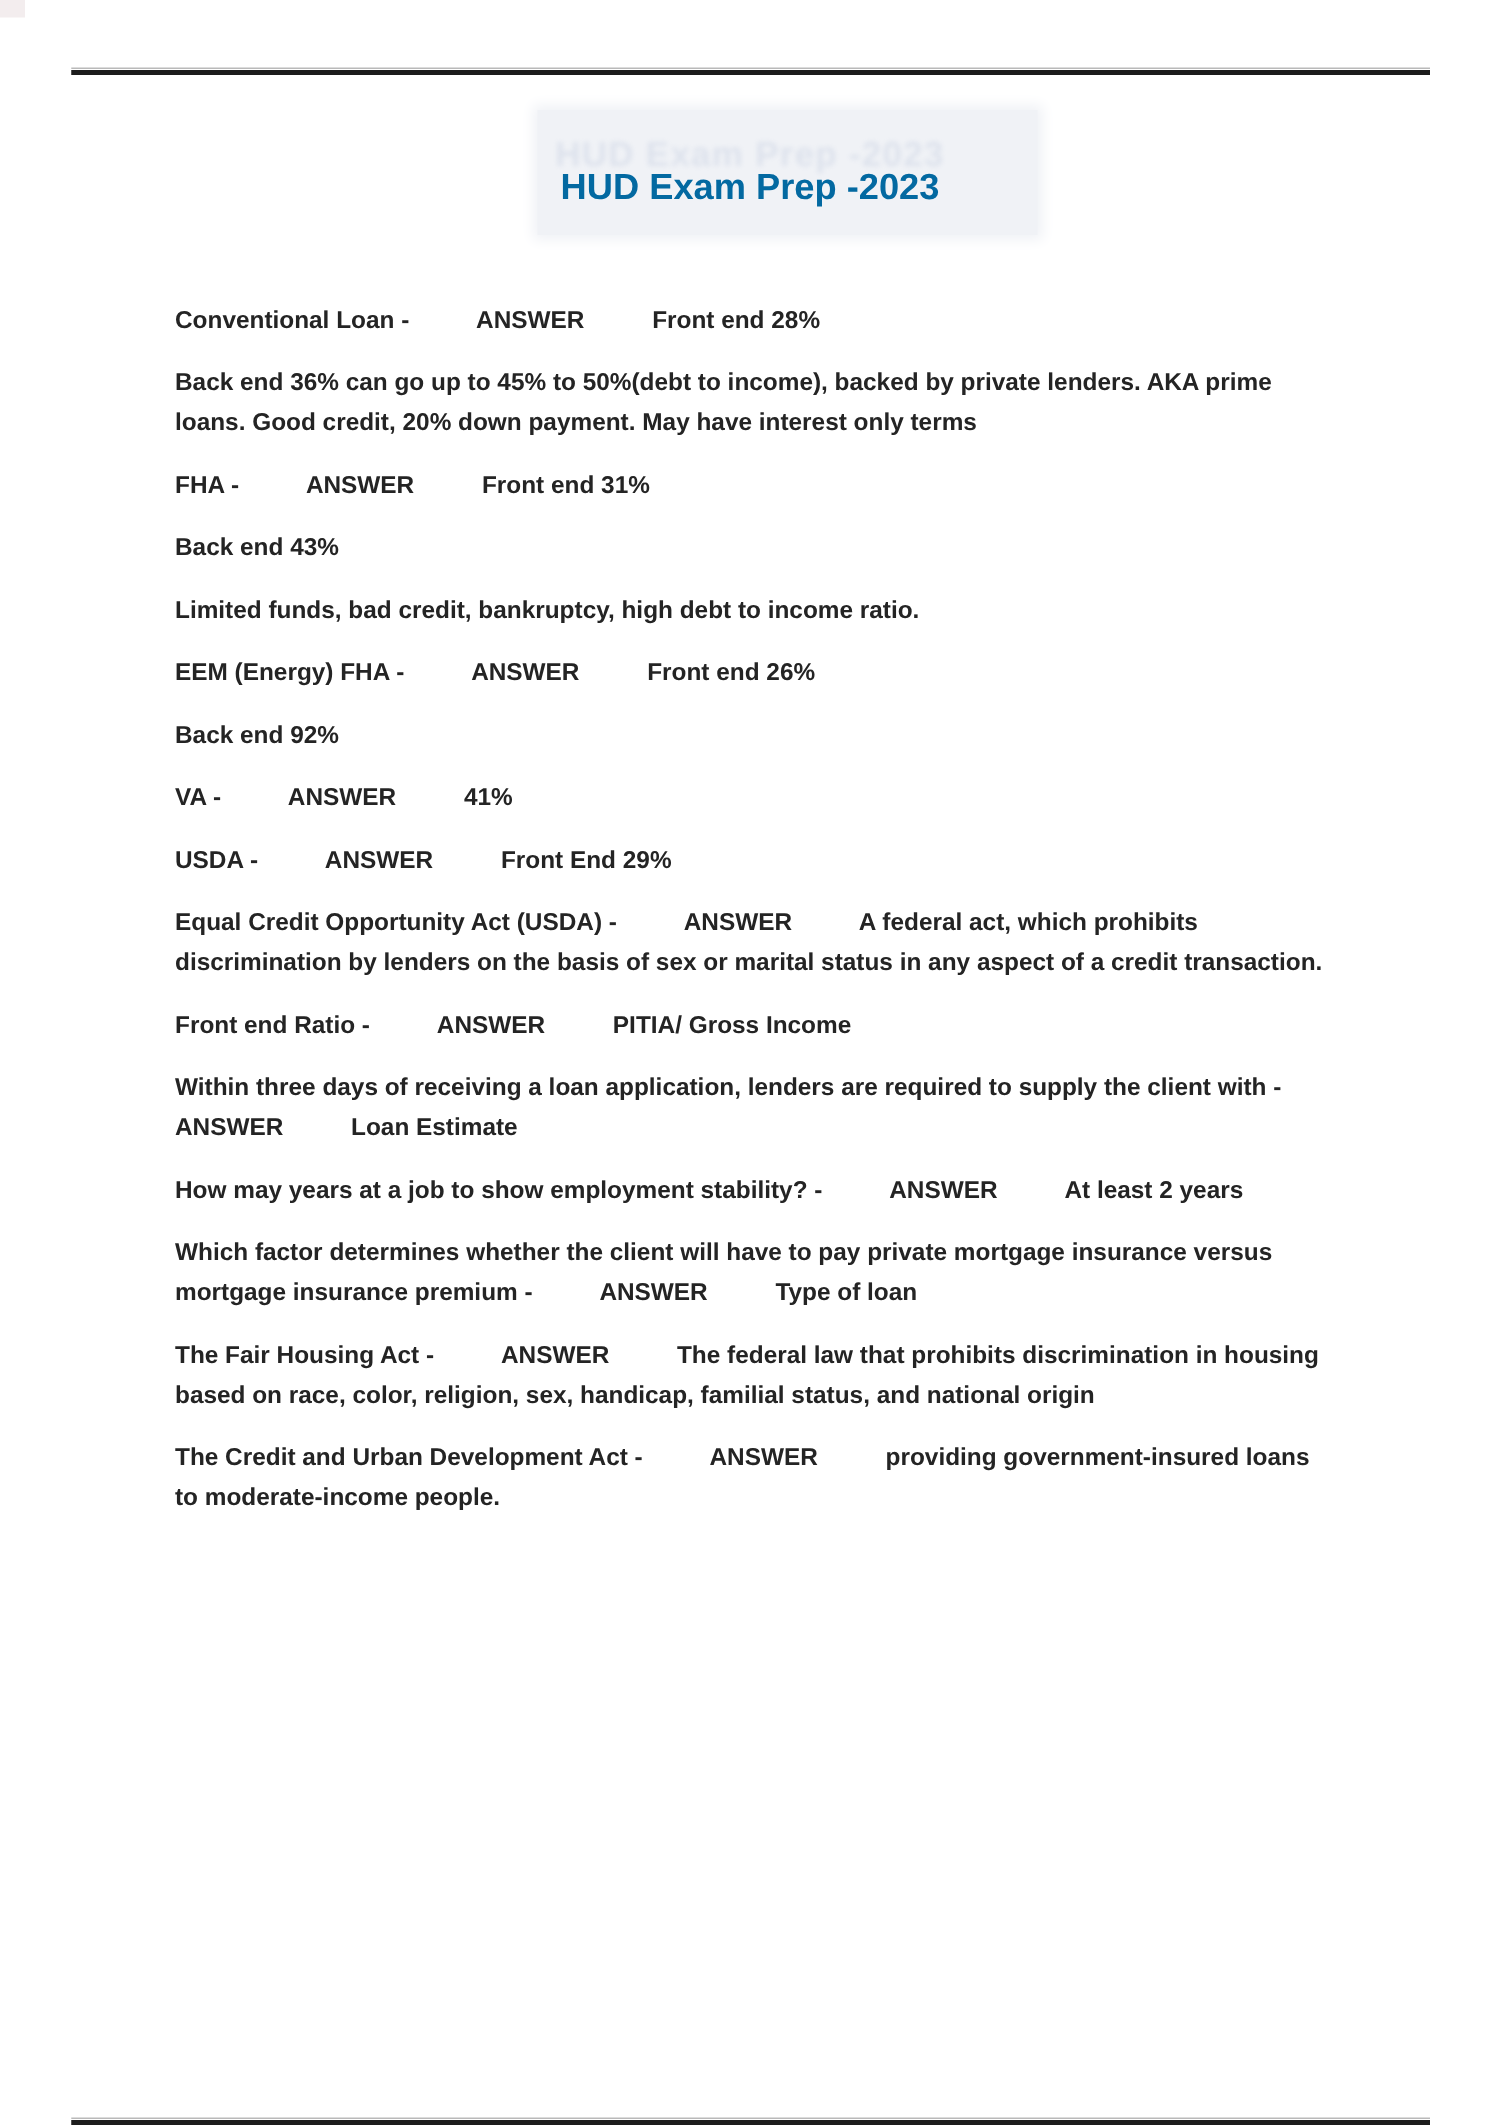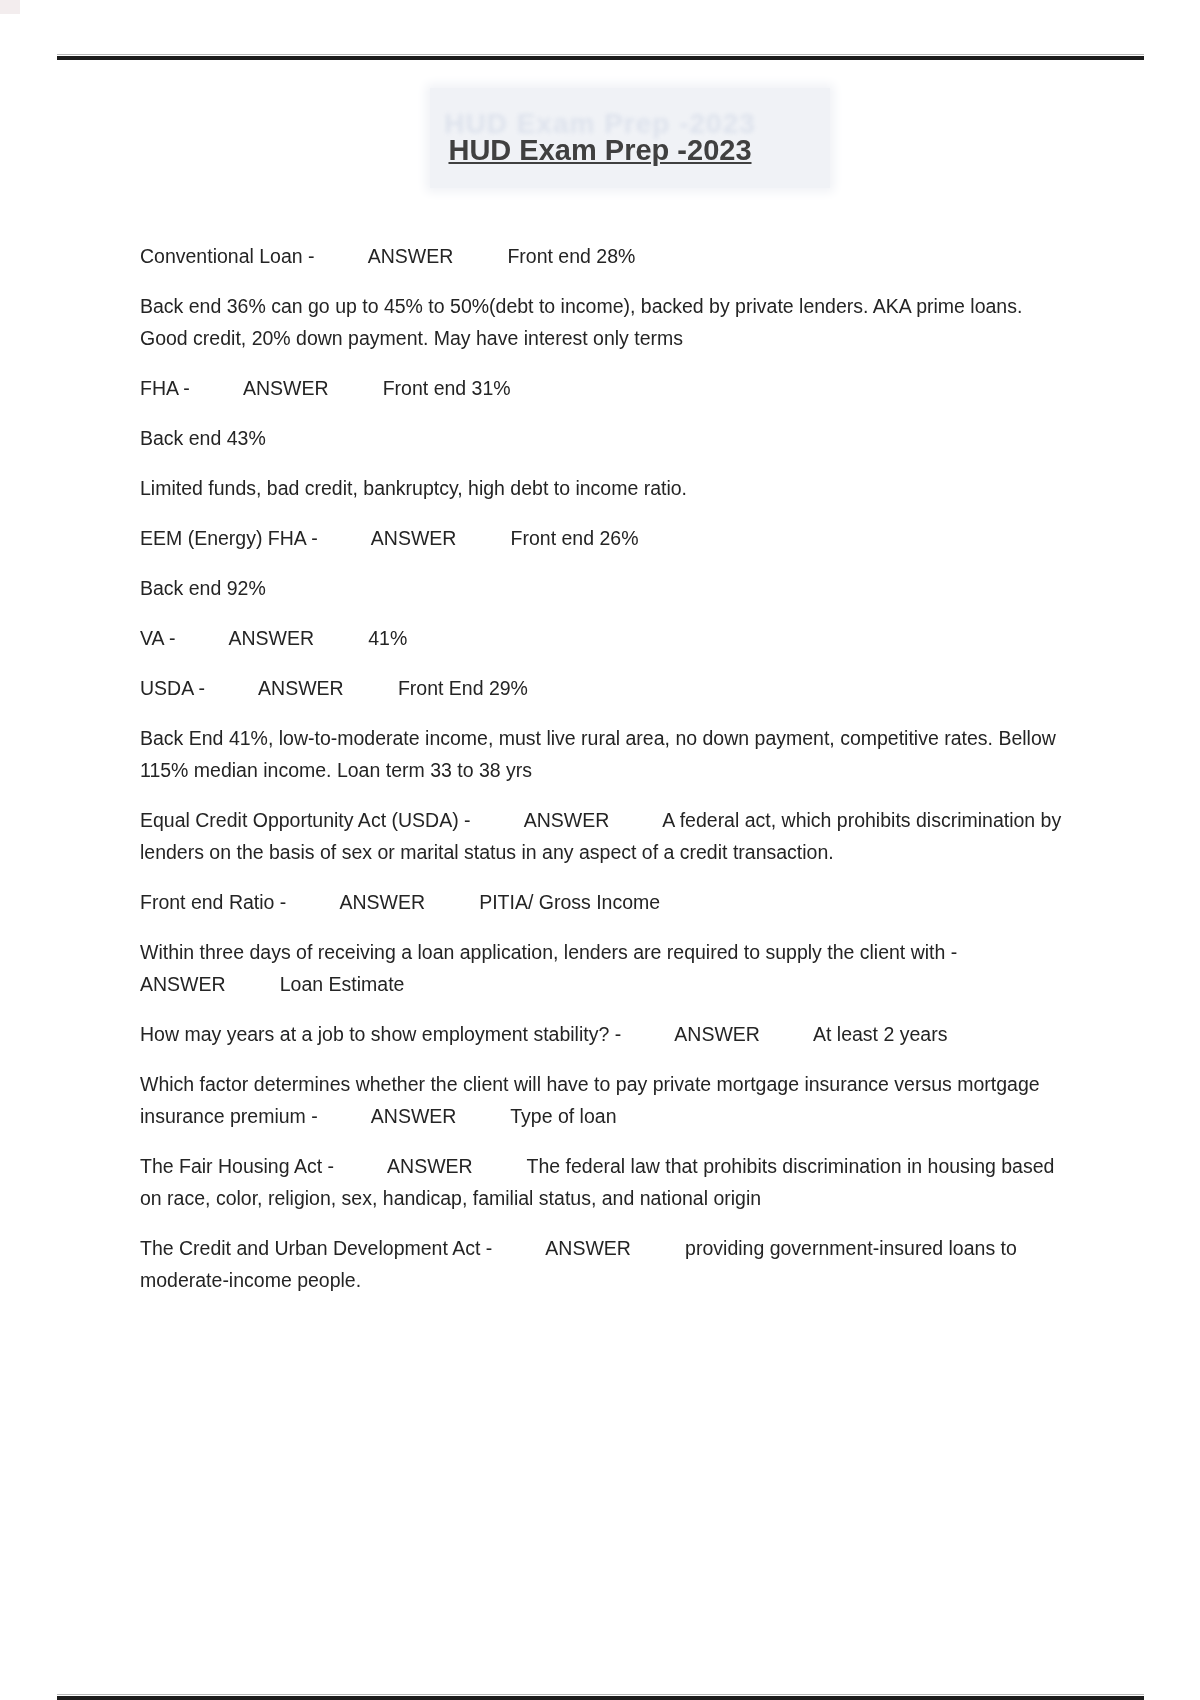--- a/index.html
+++ b/index.html
@@ -63,35 +63,34 @@
   }
   .doc-title {
     position: absolute;
     left: 0;
     top: 134px;
     width: 1200px;
     margin: 0;
     text-align: center;
     font-size: 29px;
     font-weight: bold;
-    color: #404040;
-    text-decoration: underline;
+    color: #0369a1;
   }
 
   .content {
     position: absolute;
     left: 140px;
     top: 240px;
     width: 930px;
   }
   .content p {
     margin: 0 0 18px 0;
     font-size: 19.5px;
     line-height: 32px;
-    font-weight: normal;
+    font-weight: bold;
     color: #242424;
     white-space: pre-wrap;
   }
 </style>
 </head>
 <body>
 
 <div class="corner-artifact"></div>
 
 <div class="rule top"></div>
@@ -105,21 +104,20 @@
 <div class="content">
   <p>Conventional Loan -          ANSWER          Front end 28%</p>
   <p>Back end 36% can go up to 45% to 50%(debt to income), backed by private lenders. AKA prime loans. Good credit, 20% down payment. May have interest only terms</p>
   <p>FHA -          ANSWER          Front end 31%</p>
   <p>Back end 43%</p>
   <p>Limited funds, bad credit, bankruptcy, high debt to income ratio.</p>
   <p>EEM (Energy) FHA -          ANSWER          Front end 26%</p>
   <p>Back end 92%</p>
   <p>VA -          ANSWER          41%</p>
   <p>USDA -          ANSWER          Front End 29%</p>
-  <p>Back End 41%, low-to-moderate income, must live rural area, no down payment, competitive rates. Bellow 115% median income. Loan term 33 to 38 yrs</p>
   <p>Equal Credit Opportunity Act (USDA) -          ANSWER          A federal act, which prohibits discrimination by lenders on the basis of sex or marital status in any aspect of a credit transaction.</p>
   <p>Front end Ratio -          ANSWER          PITIA/ Gross Income</p>
   <p>Within three days of receiving a loan application, lenders are required to supply the client with -          ANSWER          Loan Estimate</p>
   <p>How may years at a job to show employment stability? -          ANSWER          At least 2 years</p>
   <p>Which factor determines whether the client will have to pay private mortgage insurance versus mortgage insurance premium -          ANSWER          Type of loan</p>
   <p>The Fair Housing Act -          ANSWER          The federal law that prohibits discrimination in housing based on race, color, religion, sex, handicap, familial status, and national origin</p>
   <p>The Credit and Urban Development Act -          ANSWER          providing government-insured loans to moderate-income people.</p>
 </div>
 
 <div class="rule bottom"></div>

